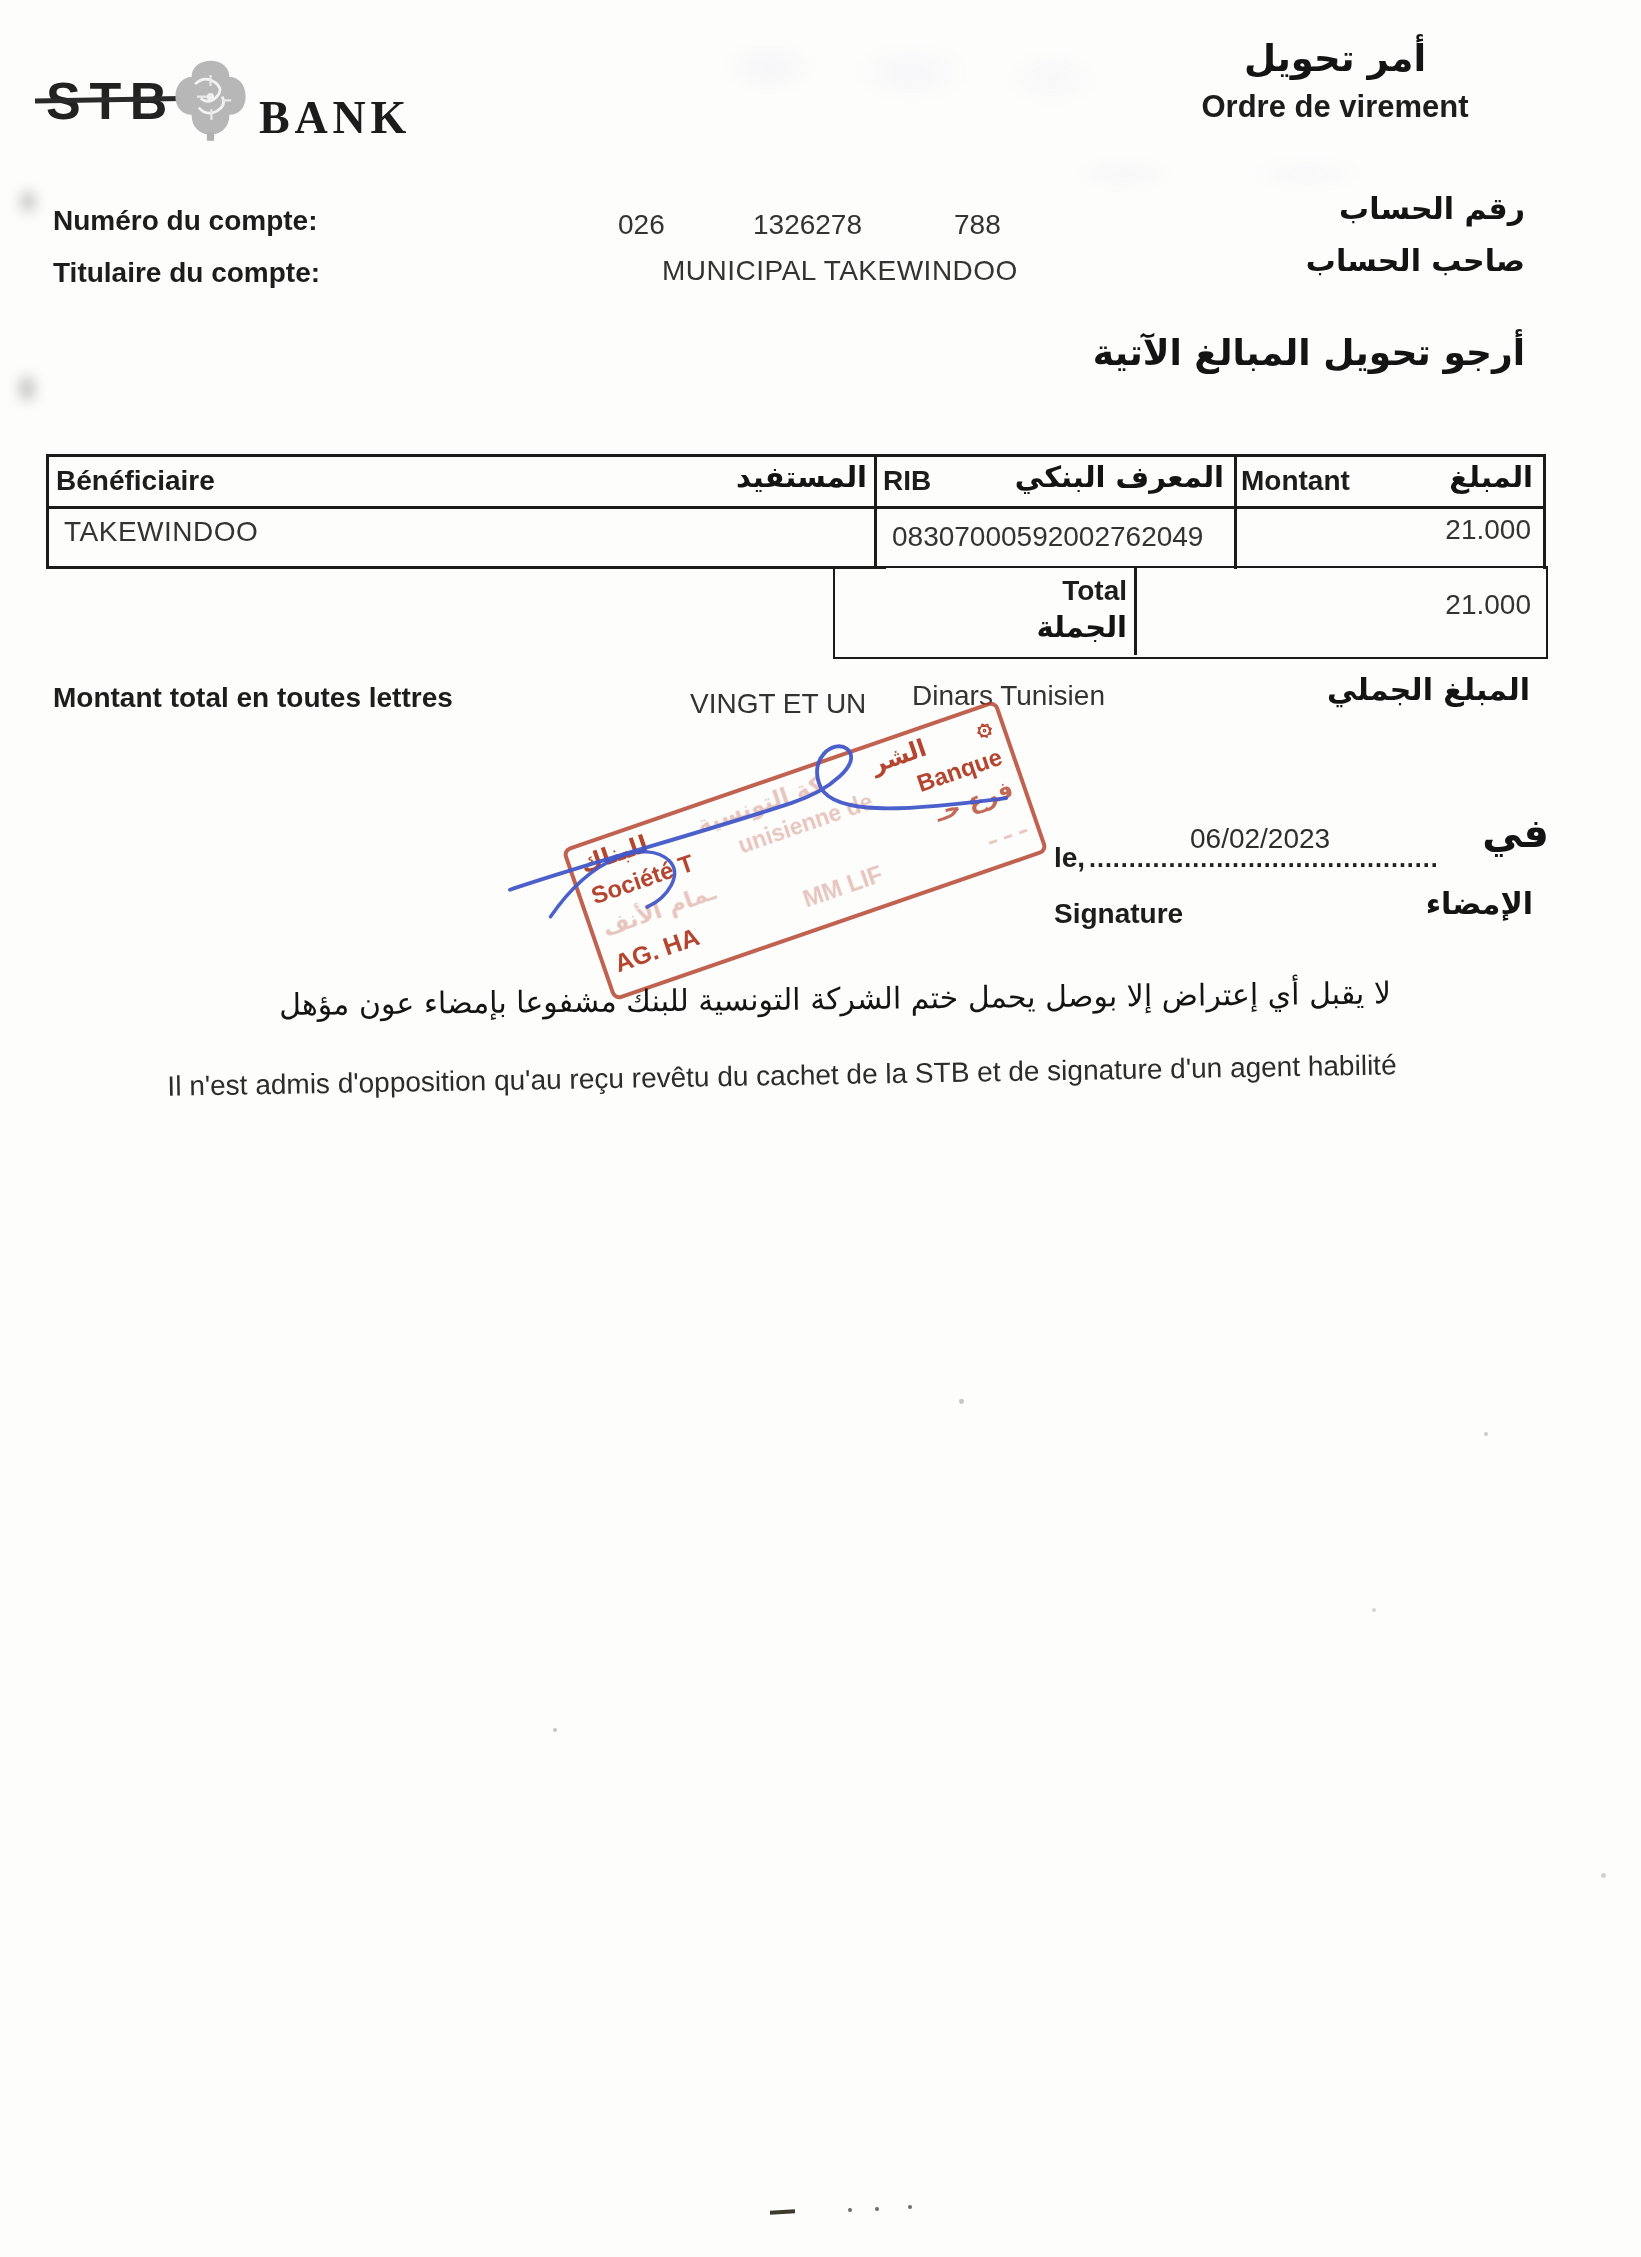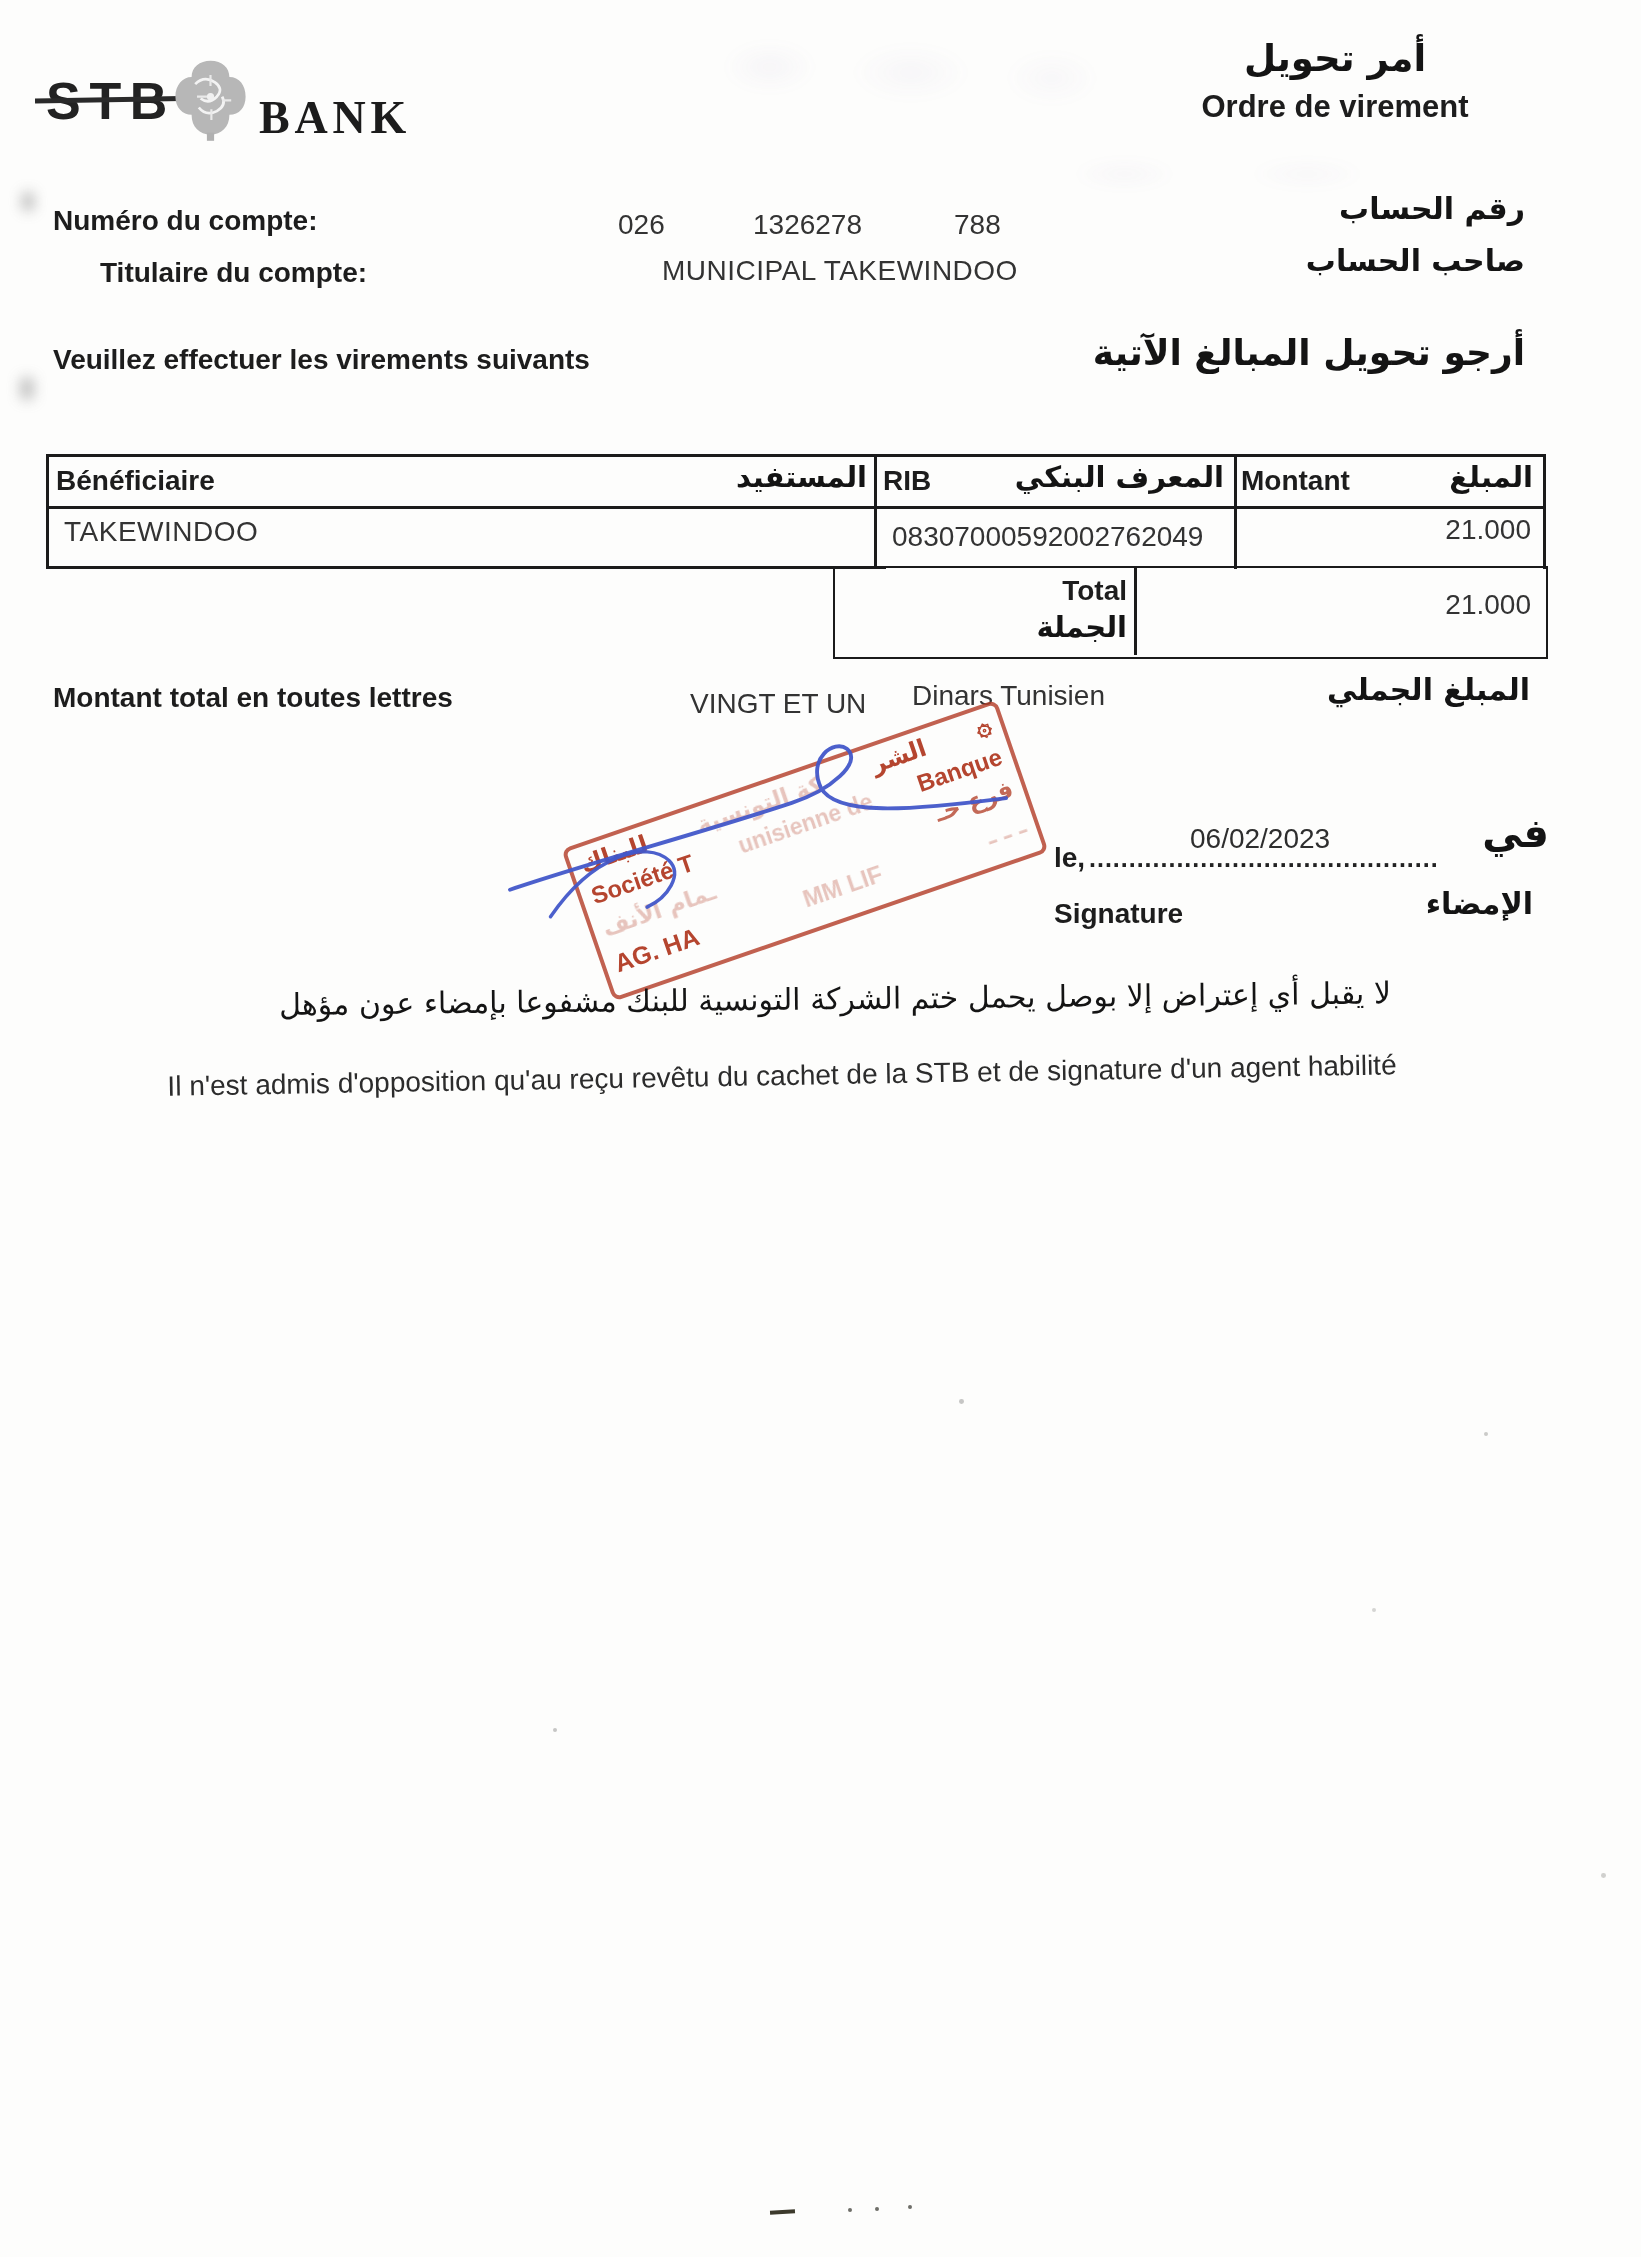--- a/index.html
+++ b/index.html
@@ -52,25 +52,24 @@
 
   <div class="abs ar" style="left:1166px;top:37px;width:338px;text-align:center;font-size:37px;">أمر تحويل</div>
   <div class="abs fr-b" style="left:1166px;top:89px;width:338px;text-align:center;font-size:31px;">Ordre de virement</div>
 
   <div class="abs fr-b" style="left:53px;top:205px;">Numéro du compte:</div>
   <div class="abs fr-r" style="left:618px;top:209px;">026</div>
   <div class="abs fr-r" style="left:753px;top:209px;">1326278</div>
   <div class="abs fr-r" style="left:954px;top:209px;">788</div>
   <div class="abs ar" style="right:116px;top:191px;font-size:30px;">رقم الحساب</div>
 
-  <div class="abs fr-b" style="left:53px;top:257px;margin-left:47px;">Titulaire du compte:</div>
+  <div class="abs fr-b" style="left:53px;top:257px;">Titulaire du compte:</div>
   <div class="abs fr-r" style="left:662px;top:255px;letter-spacing:0.5px;">MUNICIPAL TAKEWINDOO</div>
   <div class="abs ar" style="right:116px;top:243px;font-size:30px;">صاحب الحساب</div>
 
-  <div class="abs fr-b" style="left:53px;top:344px;">Veuillez effectuer les virements suivants</div>
   <div class="abs ar" style="right:116px;top:332px;font-size:36px;">أرجو تحويل المبالغ الآتية</div>
 
   <div class="abs hline" style="left:46px;top:454px;width:1499px;height:2.9px;"></div>
   <div class="abs hline" style="left:46px;top:506px;width:1499px;height:2.9px;"></div>
   <div class="abs hline" style="left:46px;top:566px;width:840px;height:2.9px;"></div>
   <div class="abs vline" style="left:46px;top:454px;width:2.9px;height:115px;"></div>
   <div class="abs vline" style="left:874px;top:454px;width:2.9px;height:115px;"></div>
   <div class="abs vline" style="left:1234px;top:454px;width:2.9px;height:115px;"></div>
   <div class="abs vline" style="left:1543px;top:454px;width:2.9px;height:115px;"></div>
 

